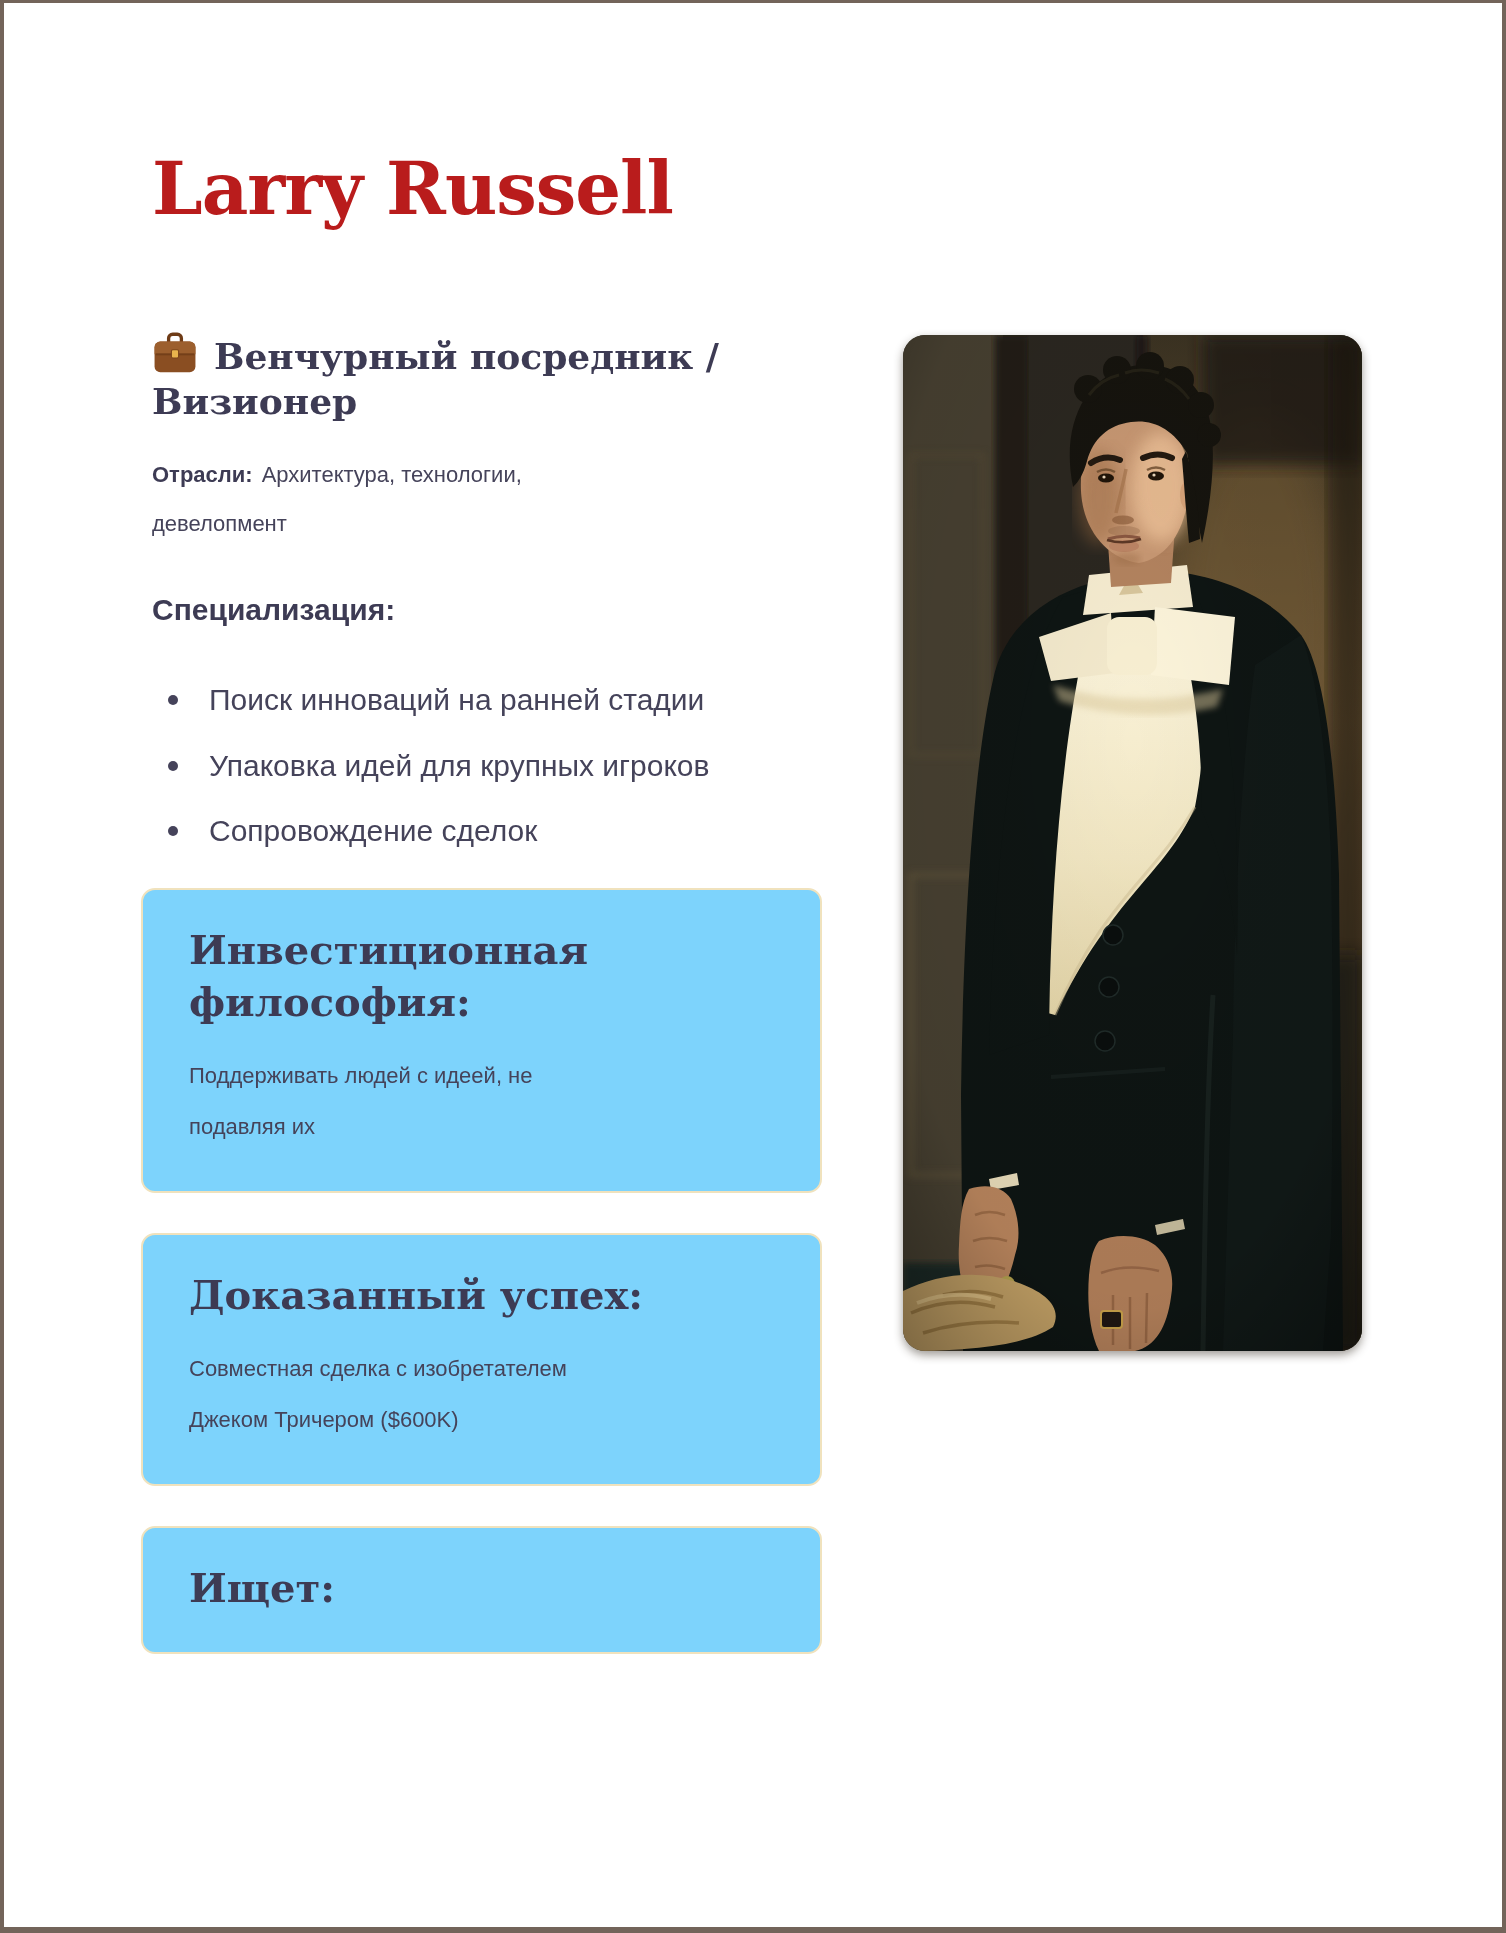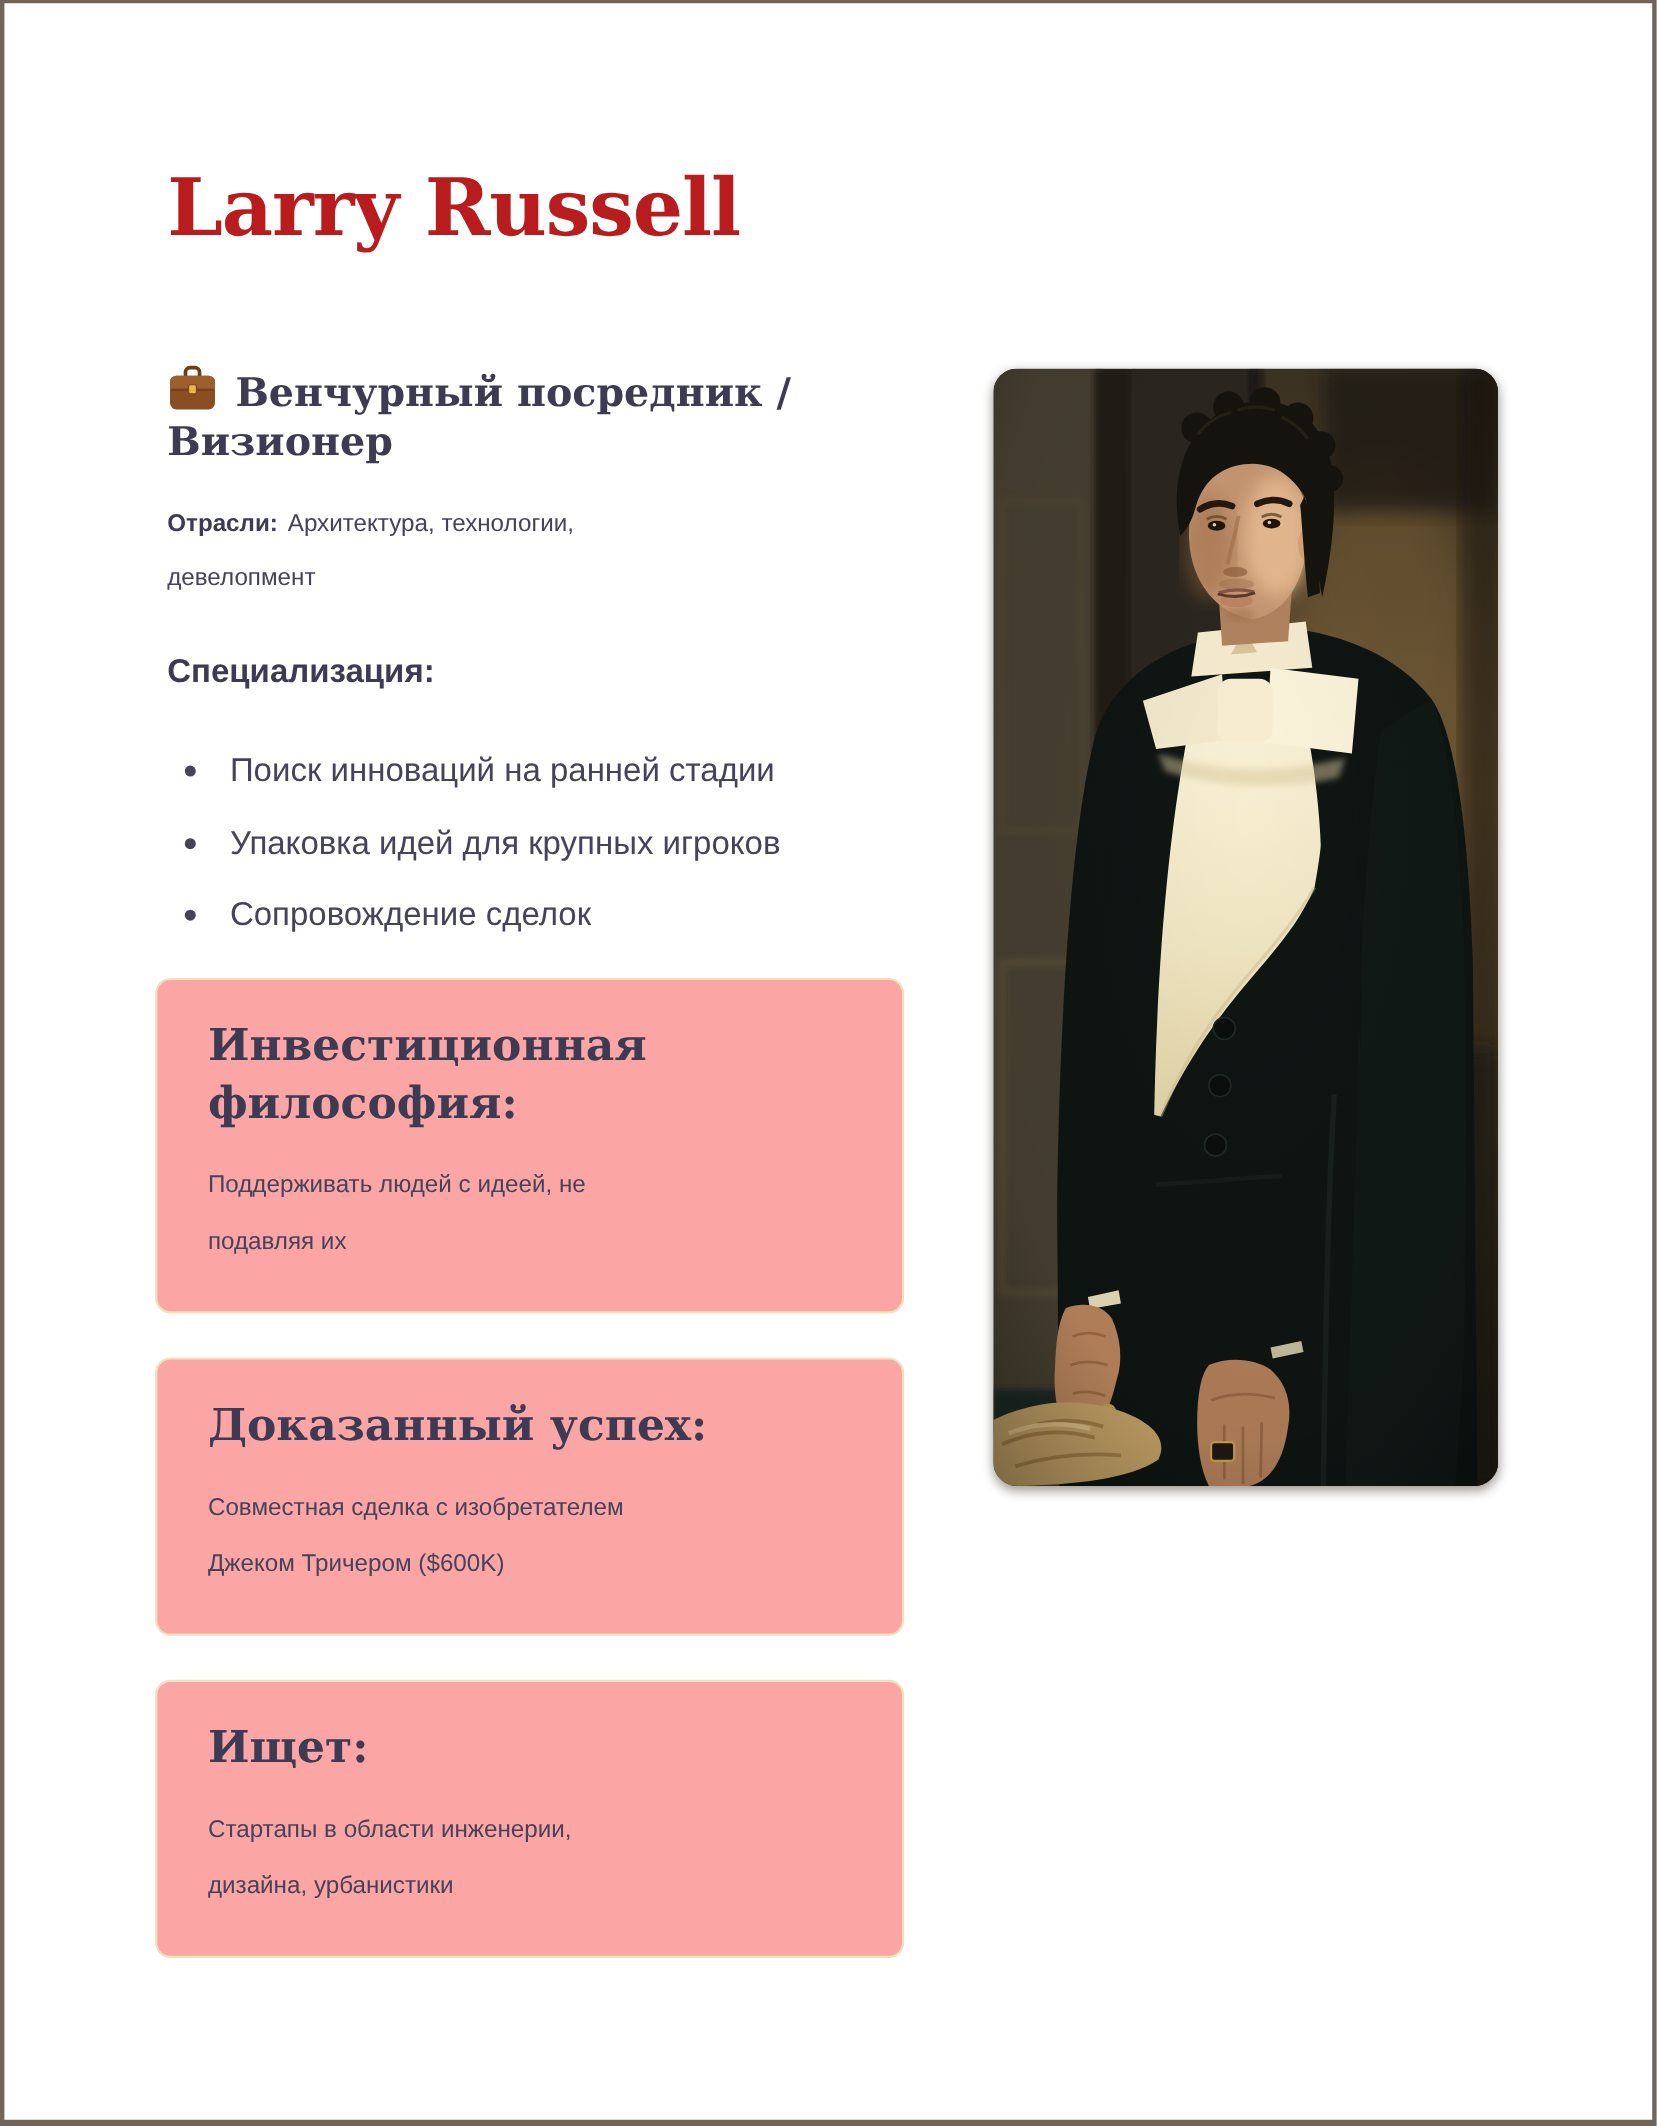--- a/index.html
+++ b/index.html
@@ -76,21 +76,21 @@
   ul.spec-list li::before {
     content: "";
     position: absolute;
     left: 16px; top: 20px;
     width: 10px; height: 10px;
     border-radius: 50%;
     background: #45435a;
   }
   .card {
     box-sizing: border-box;
-    background: #fca5a5;
+    background: #7dd3fc;
     border: 2px solid #f0e2bd;
     border-radius: 14px;
     padding: 34px 46px 38px 46px;
     margin-top: 40px;
   }
   .card.first { margin-top: 32px; }
   .card h3 {
     font-family: "DejaVu Serif", "Liberation Serif", serif;
     font-size: 40px;
     line-height: 1.3;
@@ -157,22 +157,20 @@
   </section>
 
   <section class="card">
     <h3>Доказанный успех:</h3>
     <p>Совместная сделка с изобретателем
 Джеком Тричером ($600K)</p>
   </section>
 
   <section class="card">
     <h3>Ищет:</h3>
-    <p>Стартапы в области инженерии,
-дизайна, урбанистики</p>
   </section>
 
 </div>
 
 <figure class="photo" aria-label="Портрет мужчины с тёмными кудрявыми волосами в чёрном фраке с белой бабочкой">
   <svg viewBox="0 0 459 1016" preserveAspectRatio="none">
     <defs>
       <linearGradient id="bgRight" x1="0" y1="0" x2="0" y2="1">
         <stop offset="0" stop-color="#3c3322"></stop>
         <stop offset="0.38" stop-color="#6b5535"></stop>

